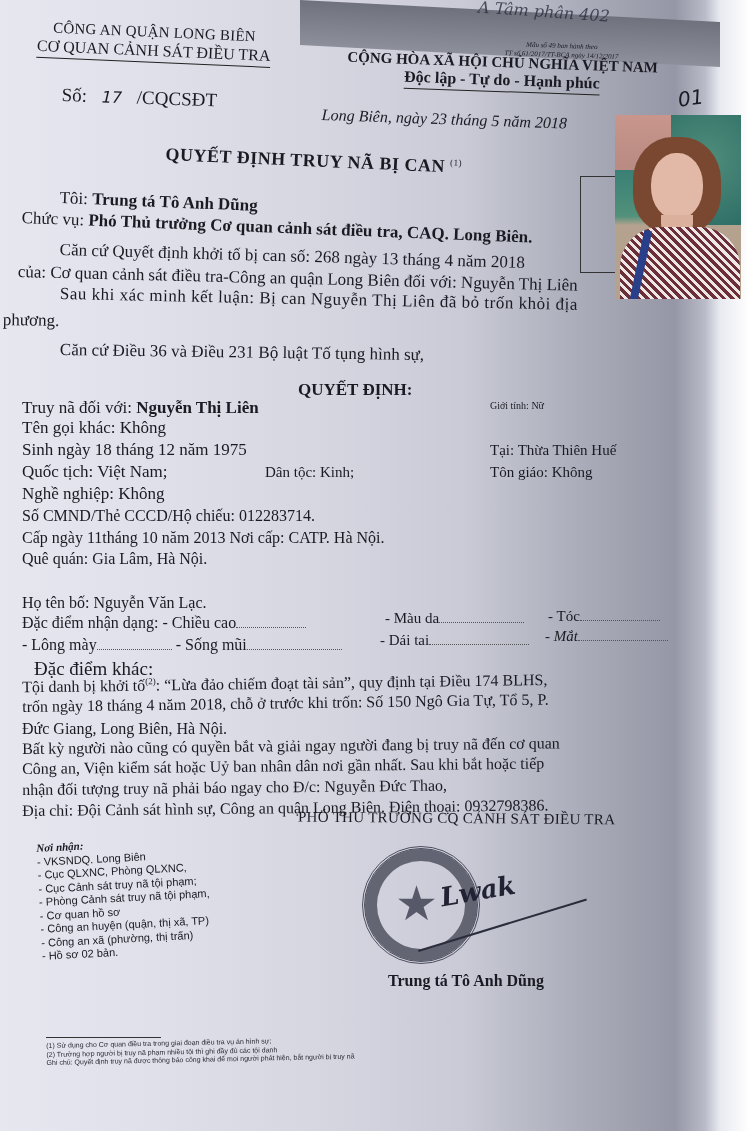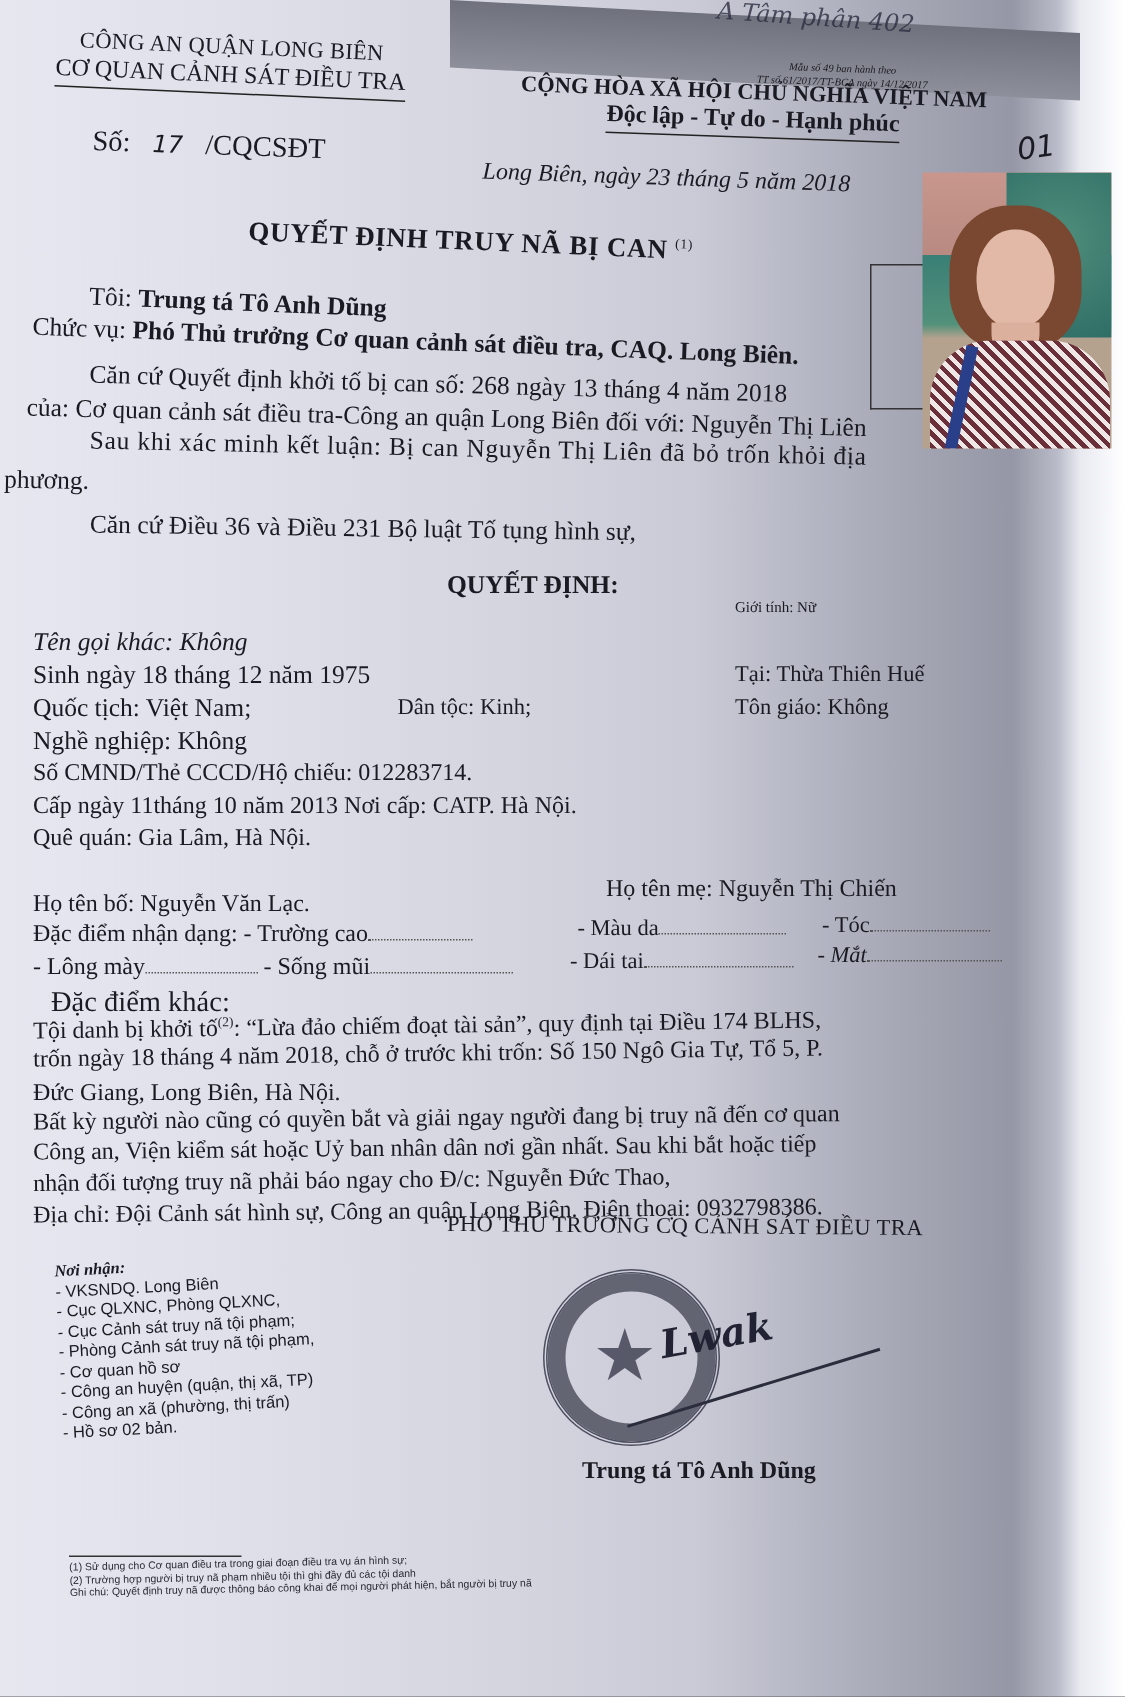--- a/index.html
+++ b/index.html
@@ -102,37 +102,40 @@
   </div>
 
   <div class="line" style="left:60px;top:240px;transform:rotate(1.6deg);">Căn cứ Quyết định khởi tố bị can số: 268 ngày 13 tháng 4  năm 2018</div>
   <div class="line" style="left:18px;top:262px;transform:rotate(1.4deg);">của: Cơ quan cảnh sát điều tra-Công an quận Long Biên đối với: Nguyễn Thị Liên</div>
   <div class="line" style="left:60px;top:284px;transform:rotate(1.2deg);letter-spacing:.5px;">Sau khi xác minh kết luận: Bị can Nguyễn Thị Liên đã bỏ trốn khỏi địa</div>
   <div class="line" style="left:3px;top:310px;transform:rotate(1deg);">phương.</div>
   <div class="line" style="left:60px;top:340px;transform:rotate(0.8deg);">Căn cứ Điều 36 và Điều 231 Bộ luật Tố tụng hình sự,</div>
 
   <div class="line sub-h" style="left:298px;top:380px;">QUYẾT ĐỊNH:</div>
 
+  <div class="line" style="left:22px;top:398px;">
+    <span>Truy nã đối với:</span>
+    <span class="b">Nguyễn Thị Liên</span>
+  </div>
   <div class="line" style="left:490px;top:400px;font-size:10px;">Giới tính: Nữ</div>
-  <div class="line" style="left:22px;top:418px;font-style:italic;">Tên gọi khác: Không</div>
+  <div class="line" style="left:22px;top:418px;">Tên gọi khác: Không</div>
   <div class="line" style="left:22px;top:440px;">Sinh ngày 18 tháng 12 năm 1975</div>
   <div class="line" style="left:490px;top:442px;font-size:15px;">Tại: Thừa Thiên Huế</div>
   <div class="line" style="left:22px;top:462px;">Quốc tịch: Việt Nam;</div>
   <div class="line" style="left:265px;top:464px;font-size:15px;">Dân tộc:  Kinh;</div>
   <div class="line" style="left:490px;top:464px;font-size:15px;">Tôn giáo: Không</div>
   <div class="line" style="left:22px;top:484px;">Nghề nghiệp: Không</div>
   <div class="line" style="left:22px;top:507px;font-size:16px;">Số CMND/Thẻ CCCD/Hộ chiếu: 012283714.</div>
   <div class="line" style="left:22px;top:529px;font-size:16px;">Cấp  ngày 11tháng 10 năm 2013  Nơi cấp: CATP. Hà Nội.</div>
   <div class="line" style="left:22px;top:550px;font-size:16px;">Quê quán: Gia Lâm, Hà Nội.</div>
   <div class="line" style="left:22px;top:594px;font-size:16px;">Họ tên bố: Nguyễn Văn Lạc.</div>
-  <div class="line" style="left:404px;top:584px;font-size:16px;">Họ tên mẹ: Nguyễn Thị Chiến</div>
 
   <div class="line" style="left:22px;top:614px;font-size:16px;">
     <span>Đặc điểm nhận dạng:</span>
-    <span>- Trường cao</span><span class="dots"></span>
+    <span>- Chiều cao</span><span class="dots"></span>
   </div>
   <div class="line" style="left:385px;top:610px;font-size:15px;">
     <span>- Màu da</span><span class="dots" style="width:85px"></span>
   </div>
   <div class="line" style="left:548px;top:608px;font-size:15px;">
     <span>- Tóc</span><span class="dots" style="width:80px"></span>
   </div>
   <div class="line" style="left:22px;top:636px;font-size:16px;">
     <span>- Lông mày</span><span class="dots" style="width:75px"></span>
     <span>- Sống mũi</span><span class="dots" style="width:95px"></span>

